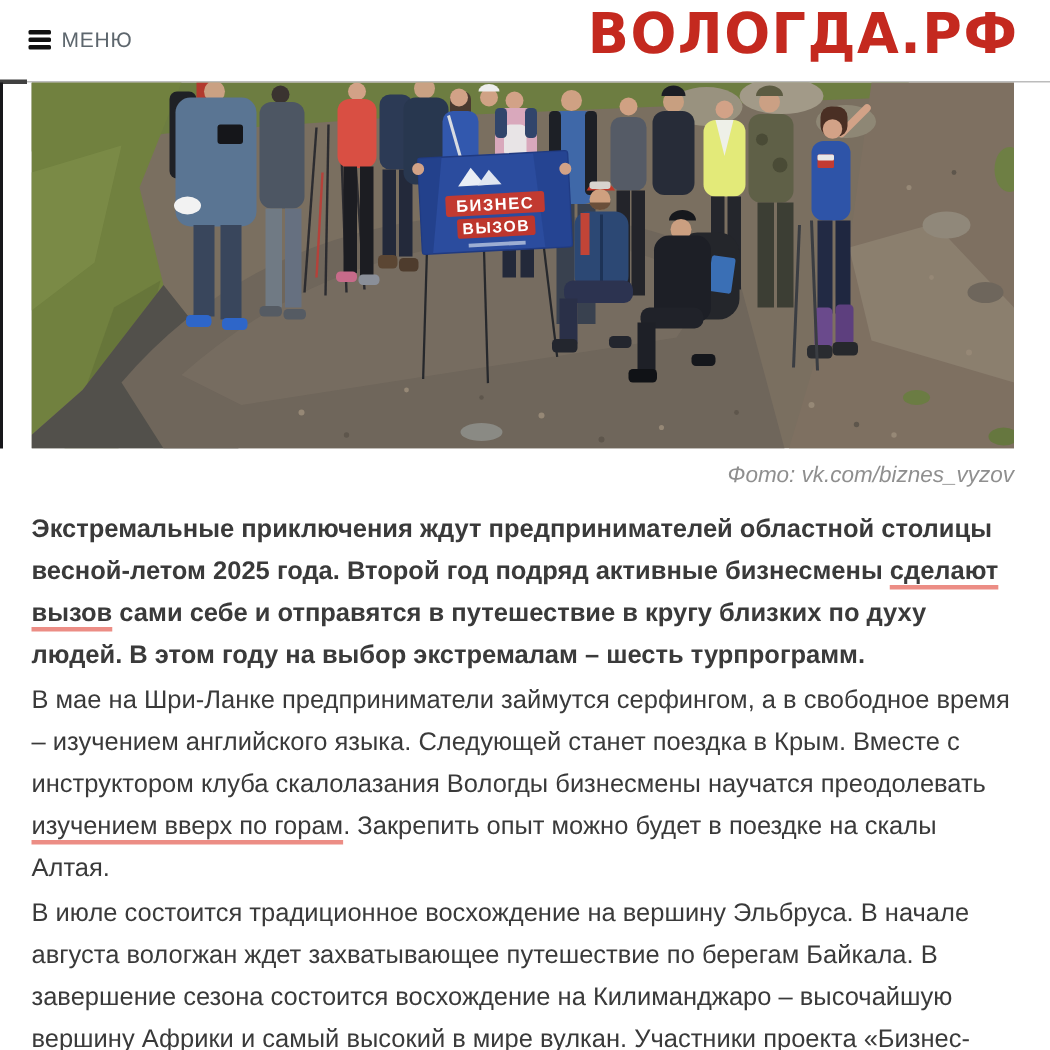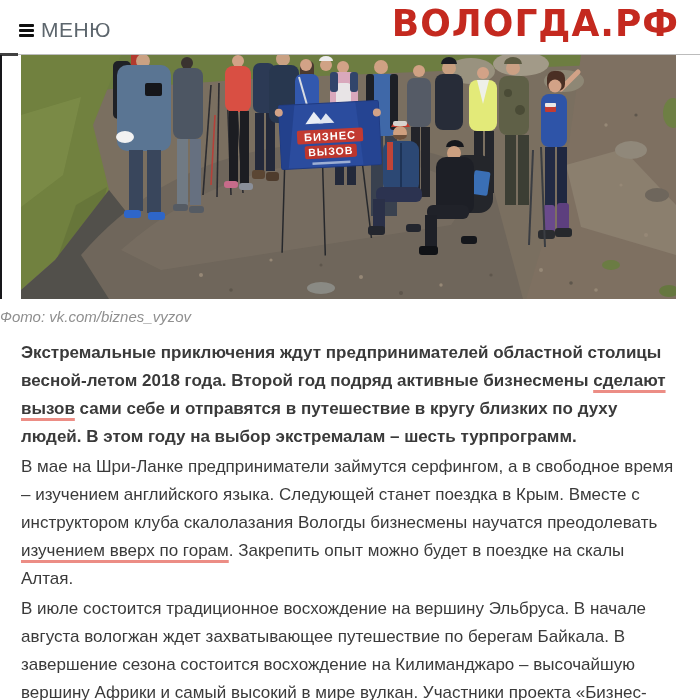--- a/index.html
+++ b/index.html
@@ -12,35 +12,35 @@
   html,body{margin:0;padding:0;}
   body{
     width:700px;height:700px;overflow:hidden;background:#fff;
     font-family:"Liberation Sans",sans-serif;
   }
   
   header{position:relative;height:55px;background:#fff;}
   .menu-btn{position:absolute;left:19px;top:18px;display:flex;align-items:center;gap:7px;cursor:pointer;}
   .burger{display:inline-flex;flex-direction:column;gap:2px;width:15px;}
   .burger i{display:block;height:3px;background:#101010;border-radius:1px;}
-  .menu-label{font-size:21px;color:var(--menu-gray);letter-spacing:.5px;}
+  .menu-label{font-size:14px;color:var(--menu-gray);letter-spacing:.5px;}
   .logo{
     position:absolute;right:21px;top:2px;
     font-family:"DejaVu Sans",sans-serif;font-weight:bold;font-size:36px;
     color:var(--logo-red);letter-spacing:1px;transform:scaleY(1.04);transform-origin:top right;
     cursor:pointer;white-space:nowrap;
   }
   
   .photo-strip{position:relative;height:244px;}
   .strip-rule{position:absolute;top:-1px;left:0;width:700px;height:1px;background:#bcbcbc;}
   .strip-rule::before{content:"";position:absolute;left:0;top:-1px;width:18px;height:3px;background:#414141;}
   .prev-slide{position:absolute;left:0;top:0;width:2px;height:244px;background:#17171a;}
   svg.photo{position:absolute;left:21px;top:0;display:block;}
   
-  .caption{margin:9px 24px 0 0;font-style:italic;font-size:15px;color:var(--caption-gray);}
+  .caption{margin:9px 24px 0 0;text-align:right;font-style:italic;font-size:15px;color:var(--caption-gray);}
   
   .article{margin:14px 21px 0 21px;width:658px;color:var(--body-text);}
   .article p{margin:0 0 2px 0;font-size:17px;line-height:28px;}
   .article p.bold{font-weight:bold;}
   .inline-link{
     text-decoration:underline;
     text-decoration-color:var(--underline-pink);
     text-decoration-thickness:3px;
     text-underline-offset:4px;
     cursor:pointer;
@@ -268,18 +268,18 @@
           <line x1="512" y1="95" x2="508" y2="190"></line>
           <line x1="520" y1="92" x2="524" y2="192"></line>
         </g>
       </g>
     </svg>
   </div>
 
   <div class="caption">Фото: vk.com/biznes_vyzov</div>
 
   <div class="article">
-      <p class="para bold"><span>Экстремальные приключения ждут предпринимателей областной столицы весной-летом 2018 года. Второй год подряд активные бизнесмены </span><span class="inline-link">сделают вызов</span><span> сами себе и отправятся в путешествие в кругу близких по духу людей. В этом году на выбор экстремалам – шесть турпрограмм.</span></p>
+      <p class="para bold"><span>Экстремальные приключения ждут предпринимателей областной столицы весной-летом 2025 года. Второй год подряд активные бизнесмены </span><span class="inline-link">сделают вызов</span><span> сами себе и отправятся в путешествие в кругу близких по духу людей. В этом году на выбор экстремалам – шесть турпрограмм.</span></p>
       <p class="para"><span>В мае на Шри-Ланке предприниматели займутся серфингом, а в свободное время – изучением английского языка. Следующей станет поездка в Крым. Вместе с инструктором клуба скалолазания Вологды бизнесмены научатся преодолевать </span><span class="inline-link">изучением вверх по горам</span><span>. Закрепить опыт можно будет в поездке на скалы Алтая.</span></p>
       <p class="para"><span>В июле состоится традиционное восхождение на вершину Эльбруса. В начале августа вологжан ждет захватывающее путешествие по берегам Байкала. В завершение сезона состоится восхождение на Килиманджаро – высочайшую вершину Африки и </span><span class="inline-link">самый высокий в мире вулкан</span><span>. Участники проекта «Бизнес-вызов» будут знакомиться не только с коллегами, природой, но и </span></p>
     </div>
 
 </div>
 
 </body></html>

